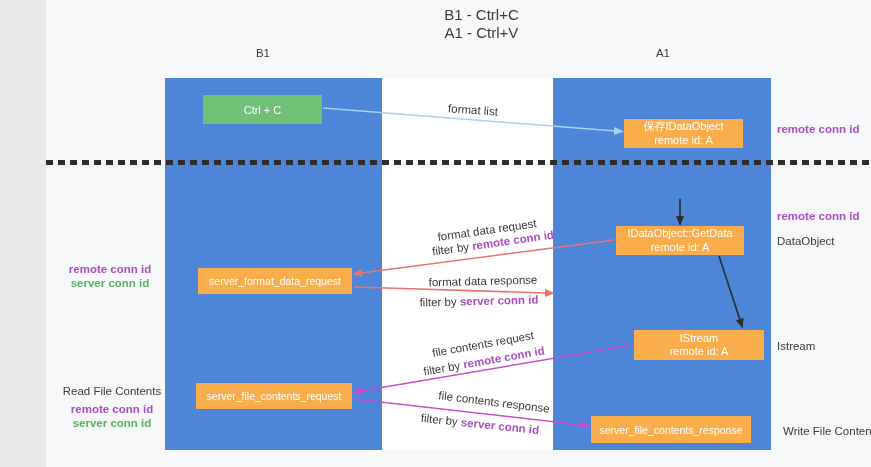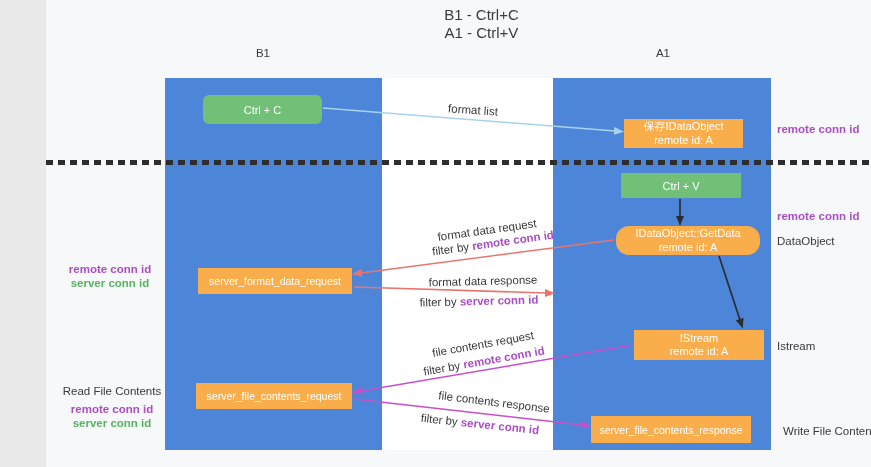--- a/index.html
+++ b/index.html
@@ -26,24 +26,24 @@
   #divider{position:absolute;left:0;top:160px;width:871px;height:5px;z-index:6;
     background:repeating-linear-gradient(90deg,var(--arrow-black) 0 7px,transparent 7px 12px);}
 
   .box{position:absolute;z-index:10;color:#fff;text-align:center;white-space:nowrap;
        display:flex;flex-direction:column;justify-content:center;}
   .box.green{background:var(--green-box);font-size:11px;}
   .box.orange{background:var(--orange-box);}
   .box .l{font-size:11px;line-height:13.5px;}
   .box-sm{font-size:10.5px;}
 
-  #box-ctrl-c{left:157px;top:95px;width:119px;height:29px;border-radius:6px;}
+  #box-ctrl-c{left:157px;top:95px;width:119px;height:29px;}
   #box-save-dataobject{left:578px;top:119px;width:119px;height:29px;}
   #box-ctrl-v{left:575px;top:173px;width:120px;height:25px;}
-  #box-getdata{left:570px;top:226px;width:144px;height:29px;border-radius:13px;}
+  #box-getdata{left:570px;top:226px;width:128px;height:29px;}
   #box-format-request{left:152px;top:268px;width:154px;height:26px;}
   #box-format-response{left:508px;top:281px;width:157px;height:26px;}
   #box-istream{left:588px;top:330px;width:130px;height:30px;}
   #box-file-request{left:150px;top:383px;width:156px;height:26px;}
   #box-file-response{left:545px;top:416px;width:160px;height:27px;}
 
   svg#arrows{position:absolute;left:0;top:0;z-index:5;pointer-events:none;}
   .st-blue{stroke:var(--arrow-blue);stroke-width:1.6;}
   .st-black{stroke:var(--arrow-black);stroke-width:1.7;}
   .st-red{stroke:var(--arrow-red);stroke-width:1.5;}
@@ -116,23 +116,20 @@
     <line class="st-mag" x1="308" y1="399" x2="536" y2="425" marker-end="url(#mMag)"></line>
   </svg>
 
   <div id="box-ctrl-c" class="box green">
     <span>Ctrl + C</span>
   </div>
   <div id="box-save-dataobject" class="box orange">
     <span class="l">保存IDataObject</span>
     <span class="l">remote id: A</span>
   </div>
-  <div id="box-ctrl-v" class="box green">
-    <span>Ctrl + V</span>
-  </div>
   <div id="box-getdata" class="box orange">
     <span class="l">IDataObject::GetData</span>
     <span class="l">remote id: A</span>
   </div>
   <div id="box-format-request" class="box orange box-sm">
     <span>server_format_data_request</span>
   </div>
   <div id="box-istream" class="box orange">
     <span class="l">IStream</span>
     <span class="l">remote id: A</span>

